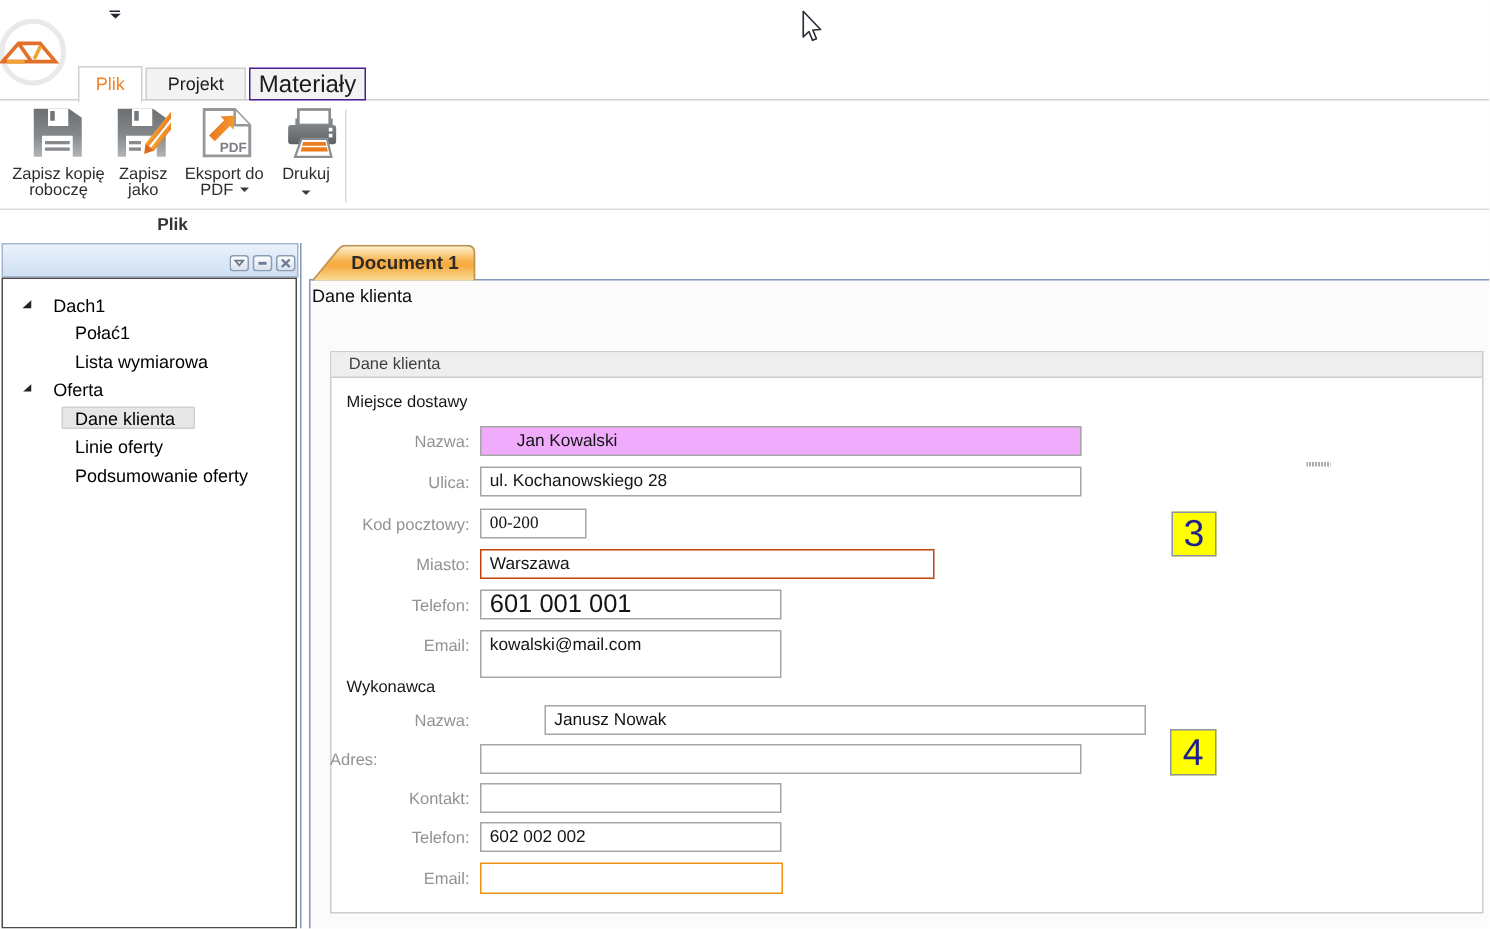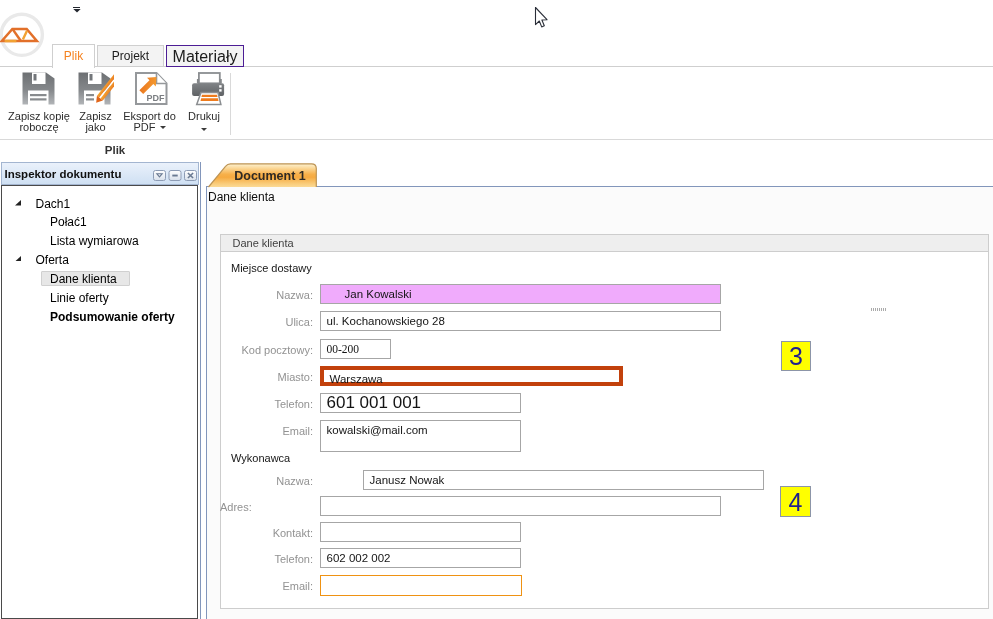--- a/index.html
+++ b/index.html
@@ -109,21 +109,20 @@
 <div class="abs" style="left:76px;top:111px;width:39px;text-align:center;font-size:11px;line-height:11.2px;color:#2d2d2d;">Zapisz<br>jako</div>
 <div class="abs" style="left:118px;top:111px;width:63px;text-align:center;font-size:11px;line-height:11.2px;color:#2d2d2d;">Eksport do<br>PDF<span style="display:inline-block;width:0;height:0;border-left:3px solid transparent;border-right:3px solid transparent;border-top:3.2px solid #3a3a3a;margin-left:4px;vertical-align:2px;"></span></div>
 <div class="abs" style="left:183px;top:111px;width:42px;text-align:center;font-size:11px;line-height:11.2px;color:#2d2d2d;">Drukuj<br><span style="display:inline-block;width:0;height:0;border-left:3px solid transparent;border-right:3px solid transparent;border-top:3.2px solid #3a3a3a;"></span></div>
 
 <div class="abs" style="left:230px;top:73px;width:1px;height:62px;background:#d9d9d9;"></div>
 <div class="abs" style="left:0;top:138.5px;width:993px;height:1px;background:#d9d9d9;"></div>
 <div class="abs" style="left:60px;top:143.5px;width:110px;text-align:center;font-size:11.5px;font-weight:bold;color:#333333;">Plik</div>
 
 <div class="abs" style="left:199.5px;top:162px;width:1px;height:457px;background:#8296bb;"></div>
 <div class="abs" style="left:0.5px;top:162px;width:198.5px;height:23px;border:1px solid #a3b5d0;background:linear-gradient(#eaf1fb,#cfe0f3);">
-  <div class="abs" style="left:3px;top:0;height:23px;line-height:23px;font-size:11.5px;font-weight:bold;color:#101010;">Inspektor dokumentu</div>
   <svg class="abs" style="left:151px;top:7px;" width="45" height="11" viewBox="0 0 45 11">
     <g>
       <rect x="0.5" y="0.5" width="12" height="10" rx="2" fill="url(#btng)" stroke="#8d9cb5"></rect>
       <rect x="16" y="0.5" width="12" height="10" rx="2" fill="url(#btng)" stroke="#8d9cb5"></rect>
       <rect x="31.5" y="0.5" width="12" height="10" rx="2" fill="url(#btng)" stroke="#8d9cb5"></rect>
       <polygon points="3.8,3.7 9.2,3.7 6.5,6.9" fill="none" stroke="#6a7a92" stroke-width="1.1"></polygon>
       <rect x="19.3" y="4.6" width="5.4" height="1.9" fill="#6a7a92"></rect>
       <path d="M34.9,3 L40.1,8 M40.1,3 L34.9,8" stroke="#6a7a92" stroke-width="1.6"></path>
     </g>
     <defs>
@@ -141,21 +140,21 @@
   <div class="abs" style="left:34px;top:11px;font-size:12px;color:#000000;">Dach1</div>
   <div class="abs" style="left:48.5px;top:29px;font-size:12px;color:#000000;">Połać1</div>
   <div class="abs" style="left:48.5px;top:47.5px;font-size:12px;color:#000000;">Lista wymiarowa</div>
   <svg class="abs" style="left:13px;top:69.5px;" width="6" height="5.5" viewBox="0 0 6 5.5">
       <polygon points="0,5.5 6,5.5 6,0" fill="#222222"></polygon>
     </svg>
   <div class="abs" style="left:34px;top:66.5px;font-size:12px;color:#000000;">Oferta</div>
   <div class="abs" style="left:39.5px;top:84.5px;width:89px;height:15px;background:#e7e7e7;border:1px solid #d0d0d0;border-radius:1px;"></div>
   <div class="abs" style="left:48.5px;top:85.5px;font-size:12px;color:#000000;">Dane klienta</div>
   <div class="abs" style="left:48.5px;top:105px;font-size:12px;color:#000000;">Linie oferty</div>
-  <div class="abs" style="left:48.5px;top:124px;font-size:12px;color:#000000;font-weight:bold;">Podsumowanie oferty</div>
+  <div class="abs" style="left:48.5px;top:124px;font-size:12px;color:#000000;">Podsumowanie oferty</div>
 </div>
 
 <div class="abs" style="left:206px;top:186px;width:787px;height:433px;background:#fbfbfb;border-left:1px solid #8296bb;border-top:1px solid #8296bb;"></div>
 
 <svg class="abs" style="left:207px;top:163px;" width="112" height="25" viewBox="0 0 112 25">
   <defs>
     <linearGradient id="tabg" x1="0" y1="0" x2="0" y2="1">
       <stop offset="0" stop-color="#fdf2d2"></stop>
       <stop offset="0.2" stop-color="#fbd694"></stop>
       <stop offset="0.45" stop-color="#f7b04a"></stop>
@@ -177,21 +176,21 @@
 
 <div class="abs" style="left:231px;top:261.5px;font-size:11px;color:#161616;">Miejsce dostawy</div>
 
 <div class="abs" style="left:220px;top:289px;width:93px;text-align:right;font-size:11px;color:#929292;">Nazwa:</div>
 <div class="abs" style="left:319.5px;top:284px;width:401px;height:20px;border:1px solid #a6a6a6;background:#f0abfc;font-size:11.5px;color:#141414;line-height:18px;padding-left:24px;">Jan Kowalski</div>
 <div class="abs" style="left:220px;top:316px;width:93px;text-align:right;font-size:11px;color:#929292;">Ulica:</div>
 <div class="abs" style="left:319.5px;top:311px;width:401px;height:20px;border:1px solid #a6a6a6;background:#fff;font-size:11.5px;color:#141414;line-height:18px;padding-left:6px;">ul. Kochanowskiego 28</div>
 <div class="abs" style="left:220px;top:343.5px;width:93px;text-align:right;font-size:11px;color:#929292;">Kod pocztowy:</div>
 <div class="abs" style="left:319.5px;top:338.5px;width:71px;height:20px;border:1px solid #a6a6a6;background:#fff;font-size:11.5px;color:#141414;line-height:18px;padding-left:6px;font-family:Liberation Serif, serif;">00-200</div>
 <div class="abs" style="left:220px;top:371px;width:93px;text-align:right;font-size:11px;color:#929292;">Miasto:</div>
-<div class="abs" style="left:319.5px;top:366px;width:303px;height:20px;border:4px solid #c2410c;background:#fff;font-size:11.5px;color:#141414;line-height:18px;padding-left:6px;">Warszawa</div>
+<div class="abs" style="left:319.5px;top:366px;width:303px;height:20px;border:1px solid #c2410c;background:#fff;font-size:11.5px;color:#141414;line-height:18px;padding-left:6px;">Warszawa</div>
 <div class="abs" style="left:220px;top:398px;width:93px;text-align:right;font-size:11px;color:#929292;">Telefon:</div>
 <div class="abs" style="left:319.5px;top:393px;width:201px;height:20px;border:1px solid #a6a6a6;background:#fff;font-size:17px;color:#141414;line-height:18px;padding-left:6px;">601 001 001</div>
 <div class="abs" style="left:220px;top:425px;width:93px;text-align:right;font-size:11px;color:#929292;">Email:</div>
 <div class="abs" style="left:319.5px;top:420px;width:201px;height:32px;border:1px solid #a6a6a6;background:#fff;font-size:11.5px;color:#141414;line-height:18px;padding-left:6px;">kowalski@mail.com</div>
 
 <div class="abs" style="left:231px;top:452px;font-size:11px;color:#161616;">Wykonawca</div>
 
 <div class="abs" style="left:220px;top:475px;width:93px;text-align:right;font-size:11px;color:#929292;">Nazwa:</div>
 <div class="abs" style="left:319.5px;top:470px;width:401px;height:20px;border:1px solid #a6a6a6;background:#fff;font-size:11.5px;color:#141414;line-height:18px;padding-left:6px;margin-left:43px;">Janusz Nowak</div>
 <div class="abs" style="left:220px;top:501px;width:93px;text-align:left;font-size:11px;color:#929292;">Adres:</div>

